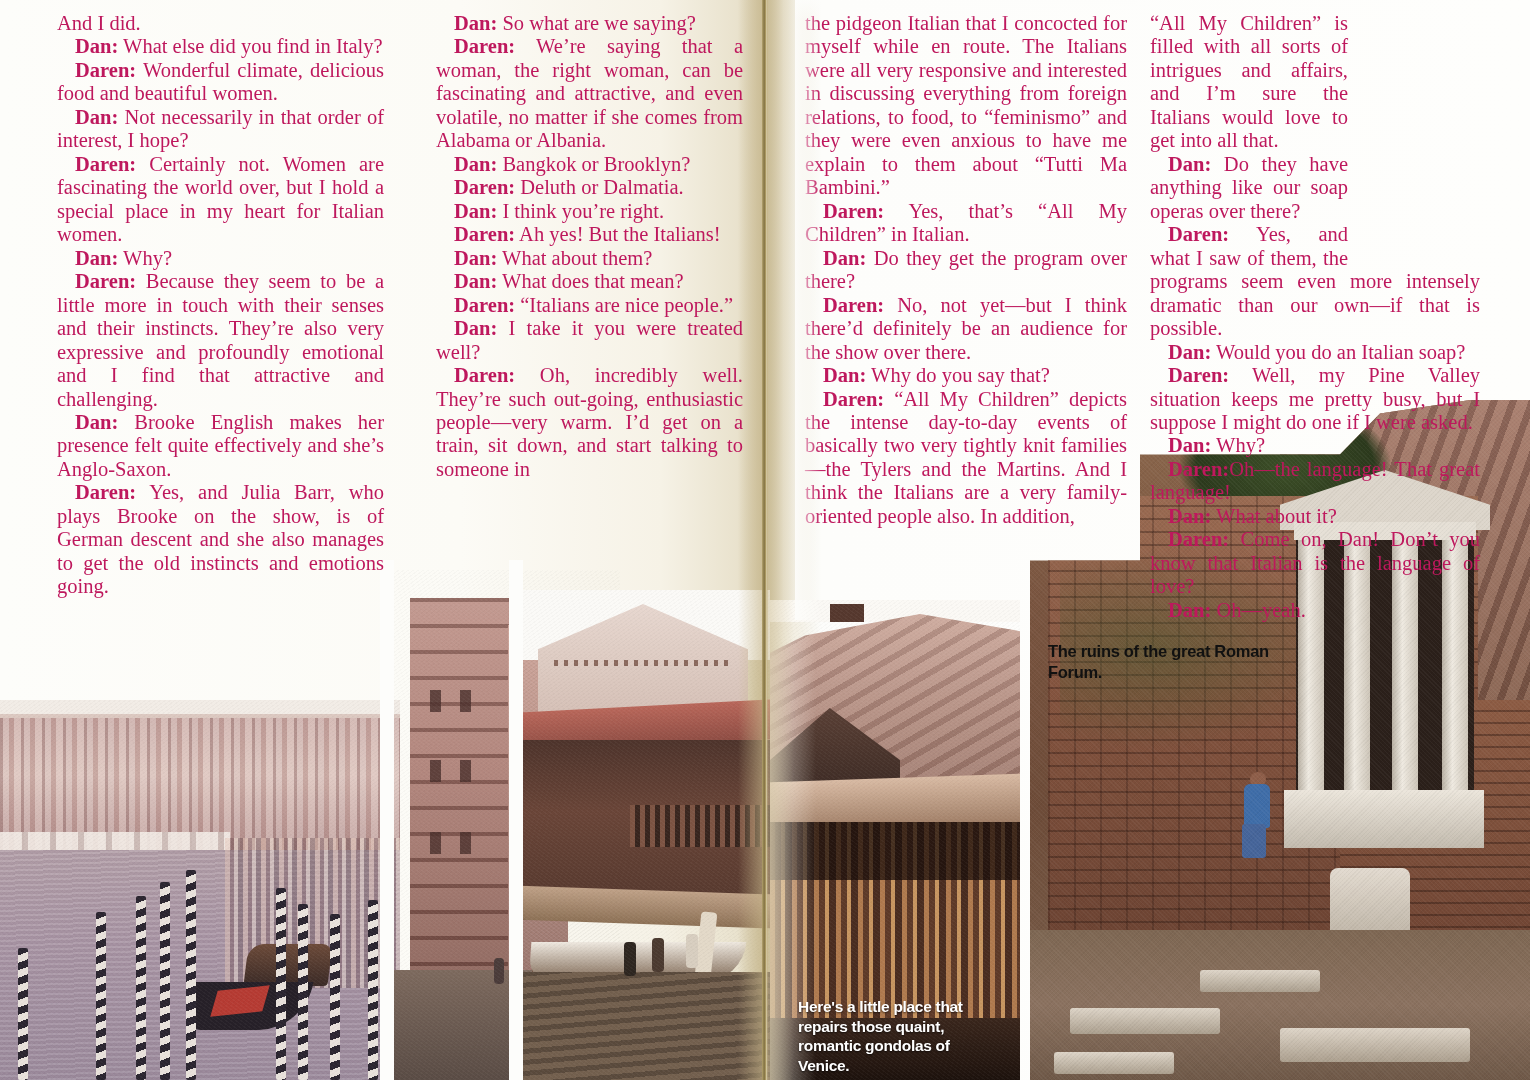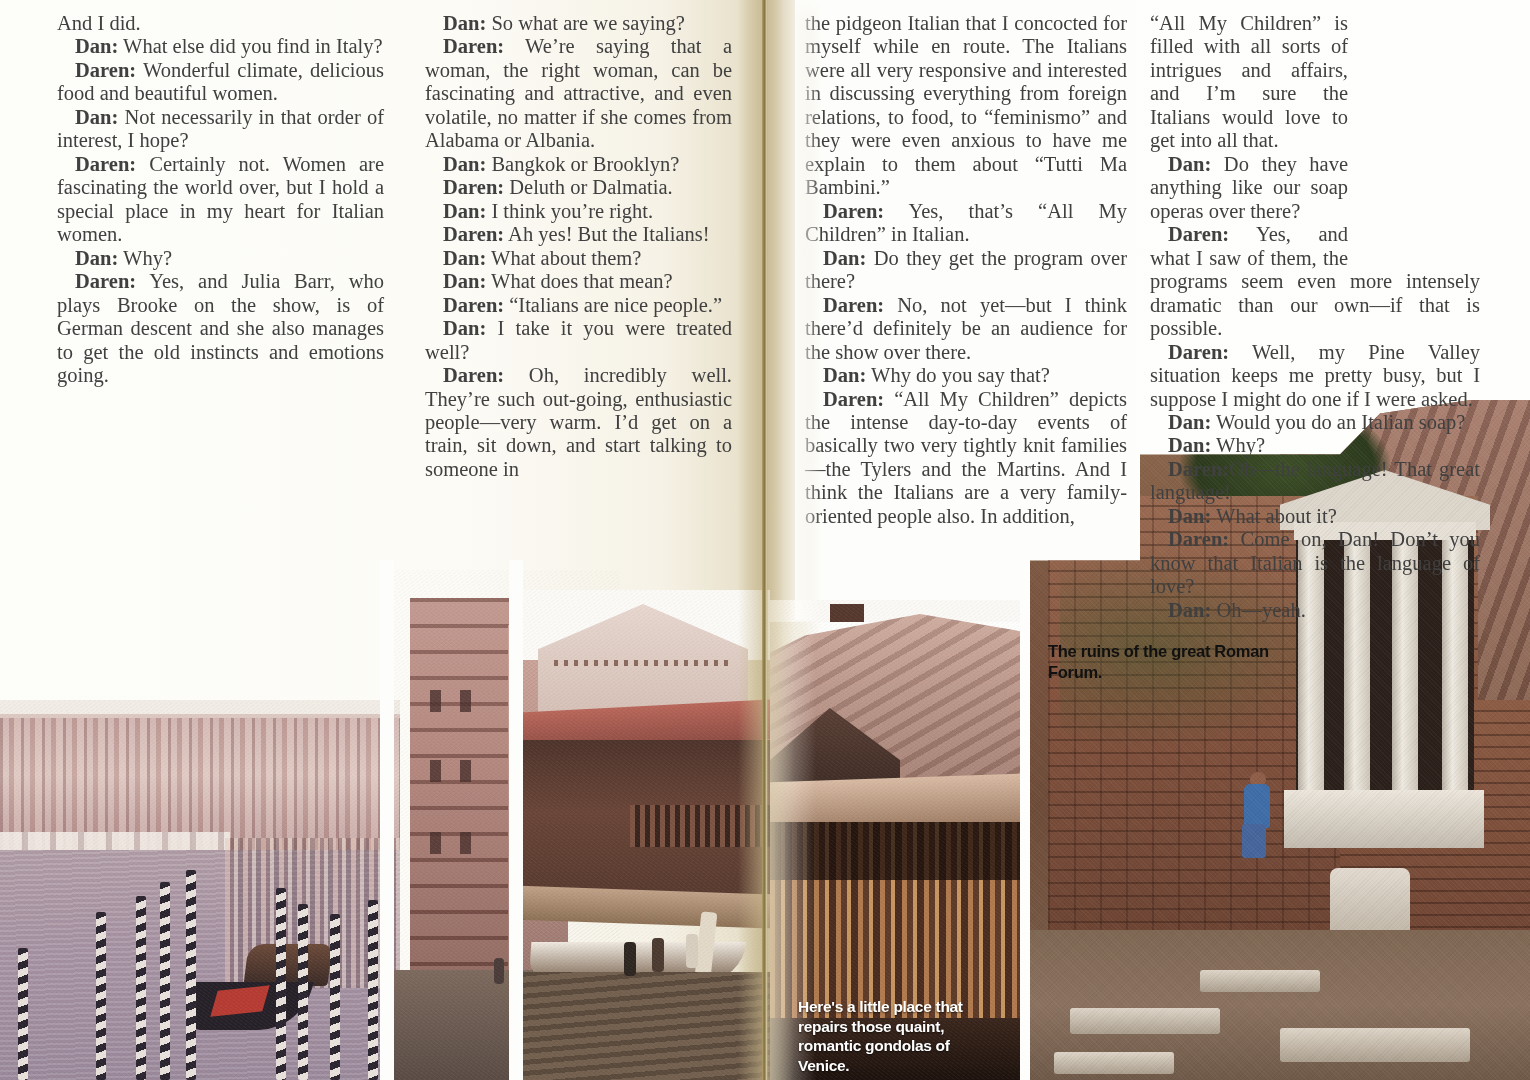--- a/index.html
+++ b/index.html
@@ -18,26 +18,26 @@
   .gutter-line{position:absolute;left:762px;top:0;width:5px;height:1080px;
     background:linear-gradient(90deg,#b4a36e,#7e6e3f 45%,#a8965f 70%,#e6dcbd);
     opacity:.95;}
   .gutter-soft{position:absolute;left:738px;top:0;width:30px;height:1080px;
     background:linear-gradient(90deg,rgba(210,195,155,0),rgba(198,181,137,.75));}
   .gutter-soft-r{position:absolute;left:768px;top:0;width:26px;height:1080px;
     background:linear-gradient(90deg,rgba(205,190,150,.55),rgba(255,255,255,0));}
 
   
   .col{position:absolute;top:12px;font-size:20.5px;line-height:1.145;
-       color:#404040;text-align:justify;}
+       color:#be185d;text-align:justify;}
   .col p{margin:0;text-indent:18px;}
   .col p.noind{text-indent:0;}
   .col b{font-weight:bold;}
   #col1{left:57px;width:327px;}
-  #col2{left:425px;width:307px;}
+  #col2{left:436px;width:307px;}
   #col3{left:805px;width:322px;}
   #col4{left:1150px;width:330px;}
 
   
   #col3{position:absolute;}
   .fade-mask{position:absolute;left:795px;top:0;width:26px;height:620px;
     background:linear-gradient(90deg,rgba(253,253,251,.92),rgba(253,253,251,0));
     pointer-events:none;z-index:6;}
   .top-clip{position:absolute;left:795px;top:0;width:340px;height:20px;
     background:linear-gradient(180deg,rgba(253,253,251,.85),rgba(253,253,251,0));
@@ -313,20 +313,22 @@
   <div class="gutter-line"></div>
   <div class="gutter-soft-r"></div>
 
   <div class="col" id="col1">
       <p class="noind">And I did.</p>
       <p><b>Dan:</b> What else did you find in Italy?</p>
       <p><b>Daren:</b> Wonderful climate, delicious food and beautiful women.</p>
       <p><b>Dan:</b> Not necessarily in that order of interest, I hope?</p>
       <p><b>Daren:</b> Certainly not. Women are fascinating the world over, but I hold a special place in my heart for Italian women.</p>
       <p><b>Dan:</b> Why?</p>
+      <p><b>Daren:</b> Because they seem to be a little more in touch with their senses and their instincts. They’re also very expressive and profoundly emotional and I find that attractive and challenging.</p>
+      <p><b>Dan:</b> Brooke English makes her presence felt quite effectively and she’s Anglo-Saxon.</p>
       <p><b>Daren:</b> Yes, and Julia Barr, who plays Brooke on the show, is of German descent and she also manages to get the old instincts and emotions going.</p>
     </div>
   <div class="col" id="col2">
       <p><b>Dan:</b> So what are we saying?</p>
       <p><b>Daren:</b> We’re saying that a woman, the right woman, can be fascinating and attractive, and even volatile, no matter if she comes from Alabama or Albania.</p>
       <p><b>Dan:</b> Bangkok or Brooklyn?</p>
       <p><b>Daren:</b> Deluth or Dalmatia.</p>
       <p><b>Dan:</b> I think you’re right.</p>
       <p><b>Daren:</b> Ah yes! But the Italians!</p>
       <p><b>Dan:</b> What about them?</p>
@@ -341,22 +343,22 @@
       <p><b>Dan:</b> Do they get the program over there?</p>
       <p><b>Daren:</b> No, not yet—but I think there’d definitely be an audience for the show over there.</p>
       <p><b>Dan:</b> Why do you say that?</p>
       <p><b>Daren:</b> “All My Children” depicts the intense day-to-day events of basically two very tightly knit families—the Tylers and the Martins. And I think the Italians are a very family-oriented people also. In addition,</p>
     </div>
   <div class="col" id="col4">
     <div class="shape-notch"></div>
   <p class="noind">“All My Children” is filled with all sorts of intrigues and affairs, and I’m sure the Italians would love to get into all that.</p>
       <p><b>Dan:</b> Do they have anything like our soap operas over there?</p>
       <p><b>Daren:</b> Yes, and what I saw of them, the programs seem even more intensely dramatic than our own—if that is possible.</p>
+      <p><b>Dan:</b> Would you do an Italian soap?</p>
       <p><b>Daren:</b> Well, my Pine Valley situation keeps me pretty busy, but I suppose I might do one if I were asked.</p>
-      <p><b>Dan:</b> Would you do an Italian soap?</p>
       <p><b>Dan:</b> Why?</p>
       <p><b>Daren:</b>Oh—the language! That great language!</p>
       <p><b>Dan:</b> What about it?</p>
       <p><b>Daren:</b> Come on, Dan! Don’t  you know that Italian is the language of love?</p>
       <p><b>Dan:</b> Oh—yeah.</p>
     </div>
   <div class="fade-mask"></div>
   <div class="top-clip"></div>
 
   <div class="cap" id="cap-forum">The ruins of the great Roman Forum.</div>

